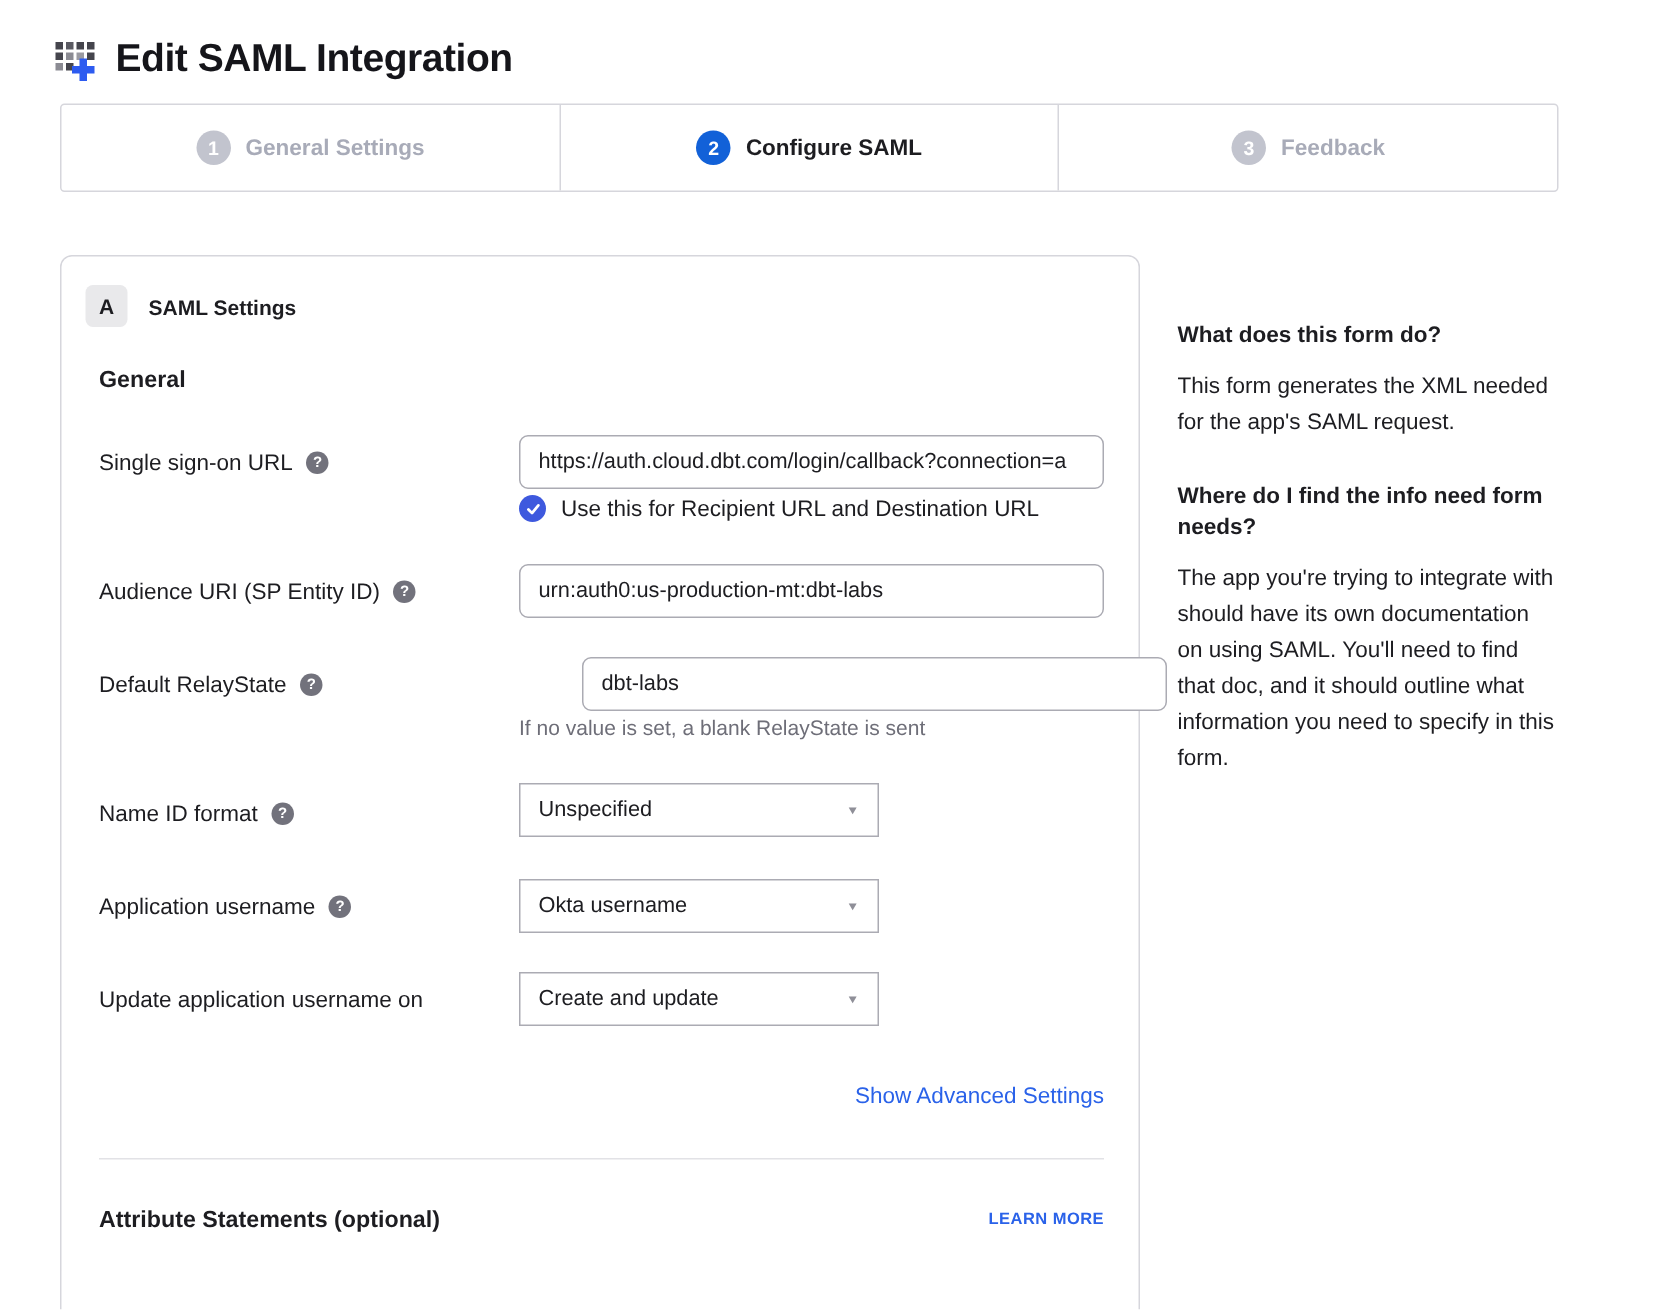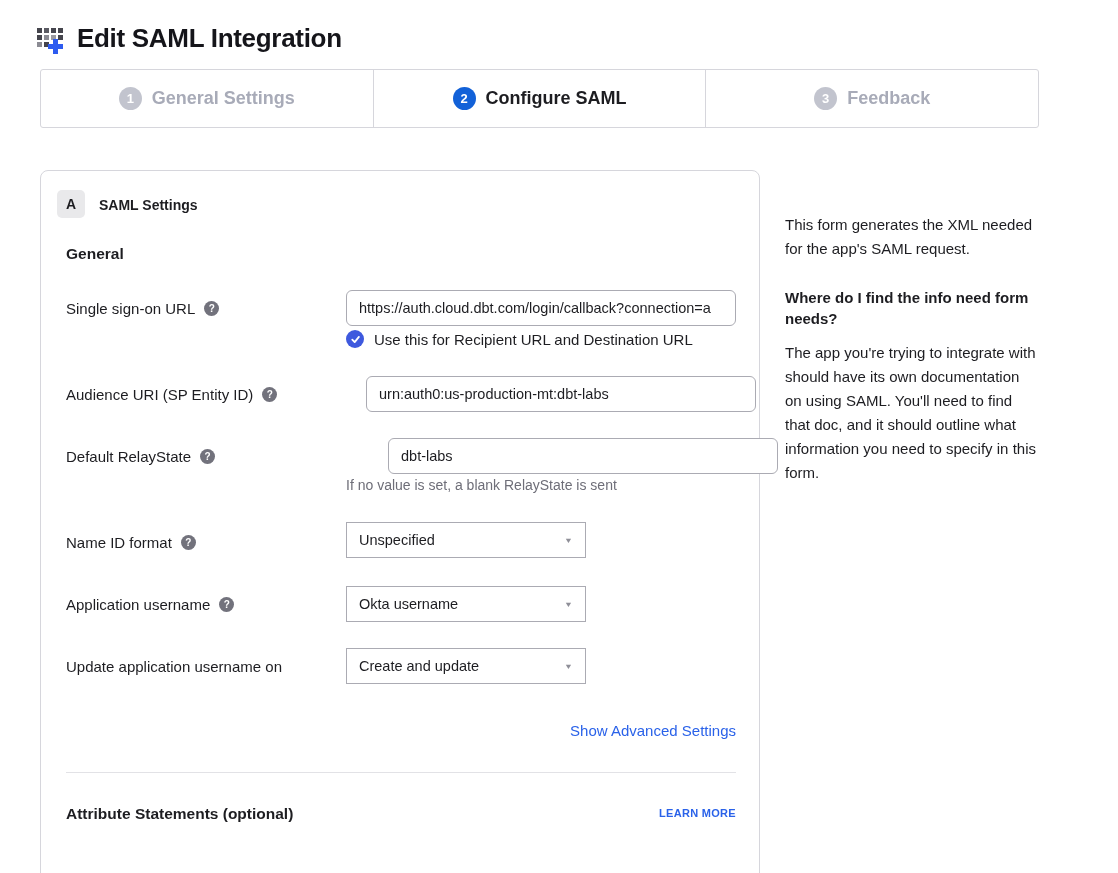--- a/index.html
+++ b/index.html
@@ -55,21 +55,21 @@
     width: 23px; height: 23px;
     border-radius: 50%;
     color: #fff;
     font-size: 13px;
     font-weight: 700;
     display: flex;
     align-items: center;
     justify-content: center;
     flex: none;
   }
-  .step-label { font-size: 18px; font-weight: 700; }
+  .step-label { font-size: 15px; font-weight: 700; }
   .step.inactive .step-num { background: #c2c4ce; }
   .step.inactive .step-label { color: #a8abb8; }
   .step.active .step-num { background: #1261d8; }
   .step.active .step-label { color: #1d1d21; }
 
   
   .panel {
     position: absolute;
     left: 40px; top: 170px;
     width: 720px; height: 760px;
@@ -268,21 +268,21 @@
             <path d="M2.5 6.2l2.6 2.6 4.6-5.6" stroke="#fff" stroke-width="2" fill="none" stroke-linecap="round" stroke-linejoin="round"></path>
           </svg>
       </span>
       <span class="checkbox-label">Use this for Recipient URL and Destination URL</span>
     </div>
 
     <div class="p-abs f-label" style="top:215px">
       <span>Audience URI (SP Entity ID)</span>
       <span class="help-dot">?</span>
     </div>
-    <input class="p-abs text-input" style="top: 205px; margin-left: 20px;" readonly="" value="urn:auth0:us-production-mt:dbt-labs">
+    <input class="p-abs text-input" style="top: 205px;" readonly="" value="urn:auth0:us-production-mt:dbt-labs">
 
     <div class="p-abs f-label" style="top:277px">
       <span>Default RelayState</span>
       <span class="help-dot">?</span>
     </div>
     <input class="p-abs text-input" style="top: 267px; margin-left: 42px;" readonly="" value="dbt-labs">
     <div class="p-abs hint">If no value is set, a blank RelayState is sent</div>
 
     <div class="p-abs f-label" style="top:363px">
       <span>Name ID format</span>
@@ -316,18 +316,19 @@
 
     <div class="p-abs attr-heading">Attribute Statements (optional)</div>
     <a class="p-abs learn-more">LEARN MORE</a>
 
     <div class="p-abs col-head col-name">Name</div>
     <div class="p-abs col-head col-format">Name format</div>
     <div class="p-abs col-head col-value">Value</div>
   </div>
 
   <div class="help-pane">
+    <h3>What does this form do?</h3>
     <p>This form generates the XML needed for the app's SAML request.</p>
     <h3>Where do I find the info need form needs?</h3>
     <p>The app you're trying to integrate with should have its own documentation on using SAML. You'll need to find that doc, and it should outline what information you need to specify in this form.</p>
   </div>
 
 </div>
 
 </body></html>

